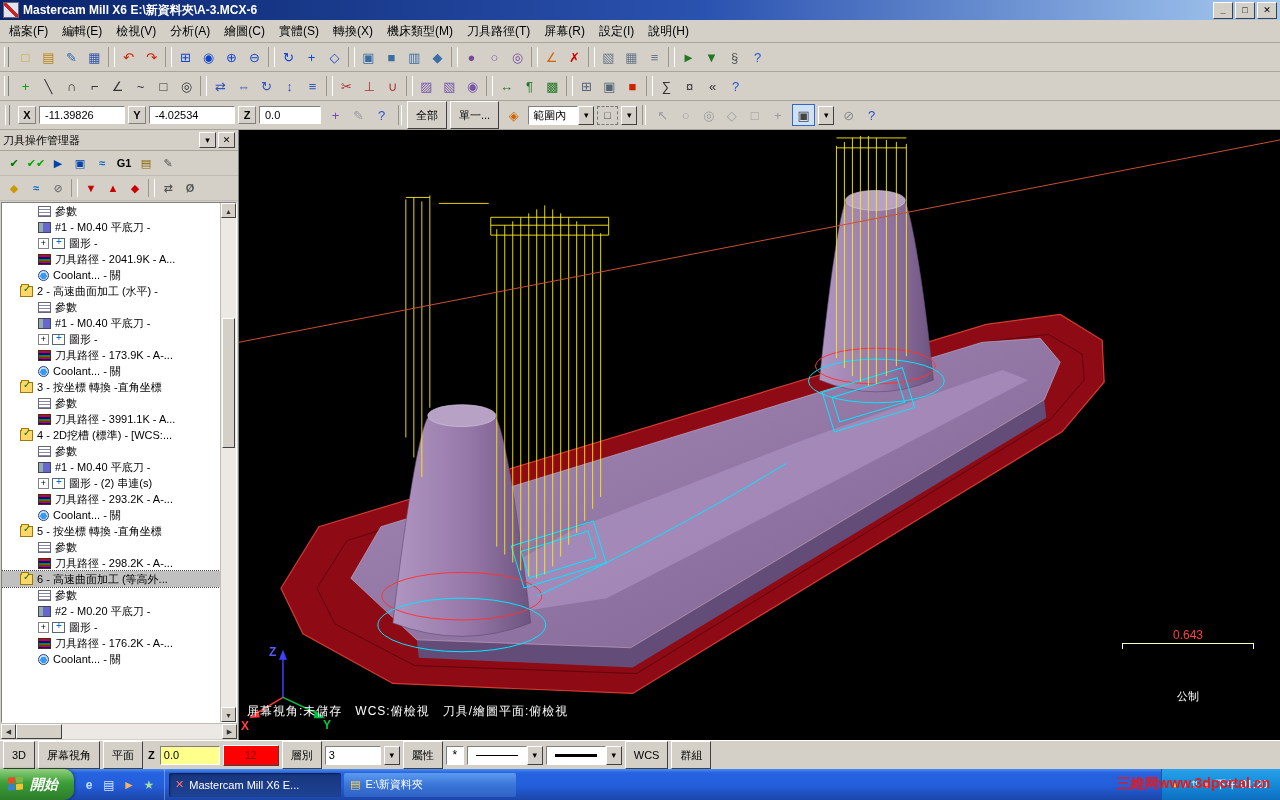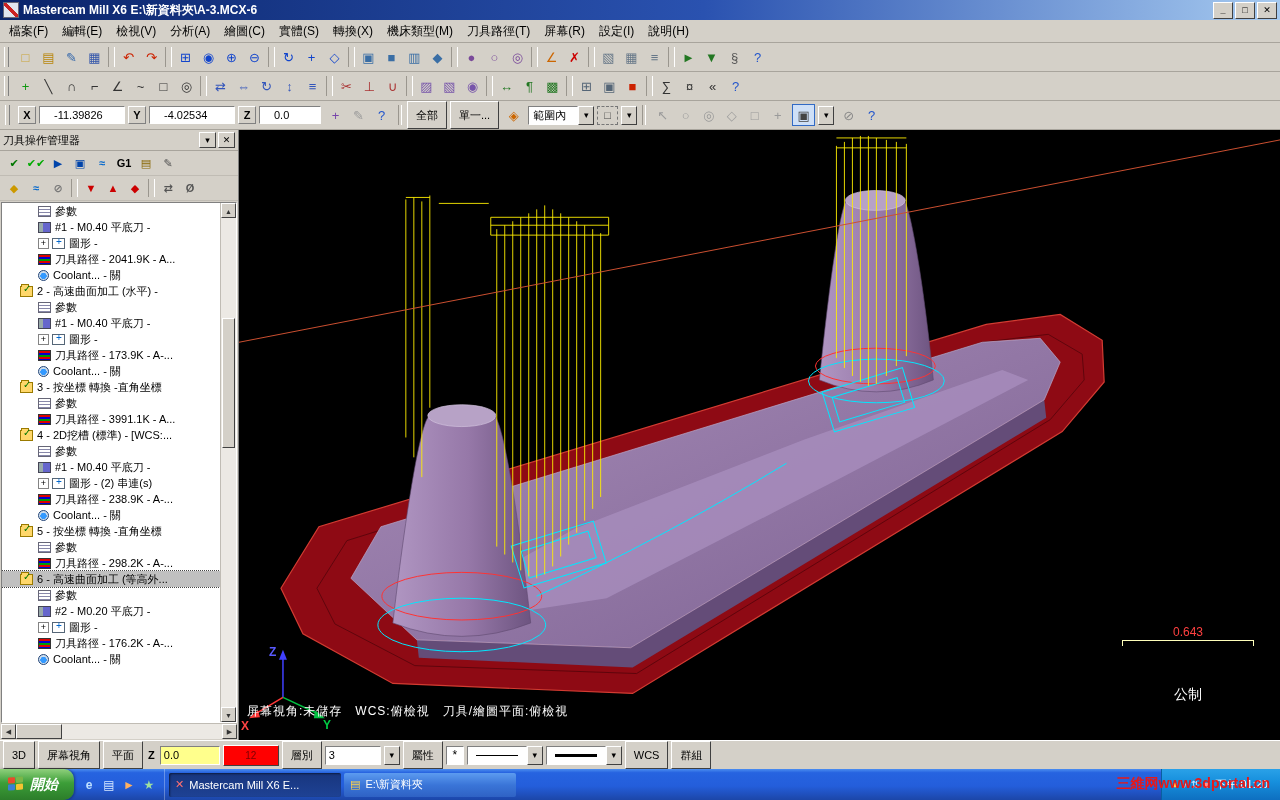--- a/index.html
+++ b/index.html
@@ -28,21 +28,21 @@
   .tb-btn{width:23px;height:22px;display:flex;align-items:center;justify-content:center;font-size:13px;color:#444;cursor:default;}
   .tb-btn.sep{width:5px;height:20px;border-left:1px solid #9a968e;border-right:1px solid #fff;margin:0 2px;}
   .tb-btn.on{background:#cfe0f7;border:1px solid #316ac5;width:21px;height:20px;}
   .tb-btn.dashed{border:1px dashed #777;width:19px;height:17px;font-size:11px;}
 
   
   .ribbon{flex:0 0 28px;display:flex;align-items:center;gap:3px;background:#d4d0c8;border-bottom:1px solid #a8a49c;padding:0 3px;}
   .axis-btn{width:18px;height:18px;border:1px solid;border-color:#fff #808080 #808080 #fff;background:#d4d0c8;
     display:flex;align-items:center;justify-content:center;font-size:11px;font-weight:bold;box-sizing:border-box;}
   .coord-input{width:86px;height:18px;border:1px solid;border-color:#808080 #fff #fff #808080;background:#fff;
-    font-family:inherit;font-size:11px;padding:0 14px;box-sizing:border-box;}
+    font-family:inherit;font-size:11px;padding:0 5px;box-sizing:border-box;}
   .coord-input.w60{width:62px;}
   .tb-sep2{width:2px;height:20px;border-left:1px solid #9a968e;border-right:1px solid #fff;margin:0 2px;}
   .btn3d{height:28px;border:1px solid;border-color:#fff #404040 #404040 #fff;background:#d4d0c8;
     font-family:inherit;font-size:11px;padding:0 8px;cursor:default;white-space:nowrap;}
   .combo{display:flex;align-items:center;}
   .combo-val{min-width:50px;height:19px;border:1px solid;border-color:#808080 #fff #fff #808080;background:#fff;
     font-size:11px;display:flex;align-items:center;padding:0 4px;box-sizing:border-box;white-space:nowrap;}
   .combo-drop{width:16px;height:19px;border:1px solid;border-color:#fff #404040 #404040 #fff;background:#d4d0c8;
     display:flex;align-items:center;justify-content:center;box-sizing:border-box;}
   .combo-drop::after{content:"▾";font-size:9px;}
@@ -99,21 +99,21 @@
   .hscroll{flex:0 0 14px;display:flex;background:#ece9e4;margin:0 1px 1px 1px;border-top:1px solid #c0bcb4;}
   .hthumb{width:46px;background:#d4d0c8;border:1px solid;border-color:#fff #404040 #404040 #fff;box-sizing:border-box;}
 
   
   .viewport{flex:1;position:relative;background:#000;min-width:0;}
   .viewport svg{position:absolute;top:0;left:0;width:100%;height:100%;}
   .vp-status{position:absolute;left:8px;bottom:20px;color:#fff;font-size:12px;letter-spacing:1px;white-space:nowrap;}
   .vp-scale{position:absolute;right:26px;bottom:36px;width:132px;text-align:center;}
   .scale-val{color:#ff4040;font-size:12px;}
   .scale-ruler{height:5px;border:1px solid #ffffbb;border-bottom:none;margin:1px 0 2px;}
-  .scale-unit{color:#fff;font-size:14px;margin-top:40px;}
+  .scale-unit{color:#fff;font-size:11px;margin-top:40px;}
 
   
   .statusbar{flex:0 0 28px;display:flex;align-items:center;gap:3px;background:#d4d0c8;border-top:1px solid #fff;padding:0 3px;}
   .help-text{flex:0 0 420px;font-size:12px;padding-left:2px;white-space:nowrap;overflow:hidden;}
   .sb-input{height:19px;border:1px solid;border-color:#808080 #fff #fff #808080;background:#fff;font-size:11px;
     padding:0 3px;box-sizing:border-box;font-family:inherit;}
   .sb-input.yellow{background:#ffff8c;width:60px;}
   .sb-input.level{width:56px;}
   .zlab{font-size:11px;font-weight:bold;padding:0 2px;}
   .color-btn{width:54px;height:19px;background:#f00;border:1px solid;border-color:#fff #404040 #404040 #fff;
@@ -475,21 +475,21 @@
                 <span class="pad" style="width: 36px;"></span>
                 <span class="plusbox"></span>
                 <span class="ti ic-geom"></span>
                 <span class="tlabel">圖形 - (2) 串連(s)</span>
               </div>
 
               <div class="tree-row">
                 <span class="pad" style="width: 36px;"></span>
 
                 <span class="ti ic-path"></span>
-                <span class="tlabel">刀具路徑 - 238.9K - A-...</span>
+                <span class="tlabel">刀具路徑 - 293.2K - A-...</span>
               </div>
 
               <div class="tree-row">
                 <span class="pad" style="width: 36px;"></span>
 
                 <span class="ti ic-coolant"></span>
                 <span class="tlabel">Coolant... - 關</span>
               </div>
 
               <div class="tree-row">

